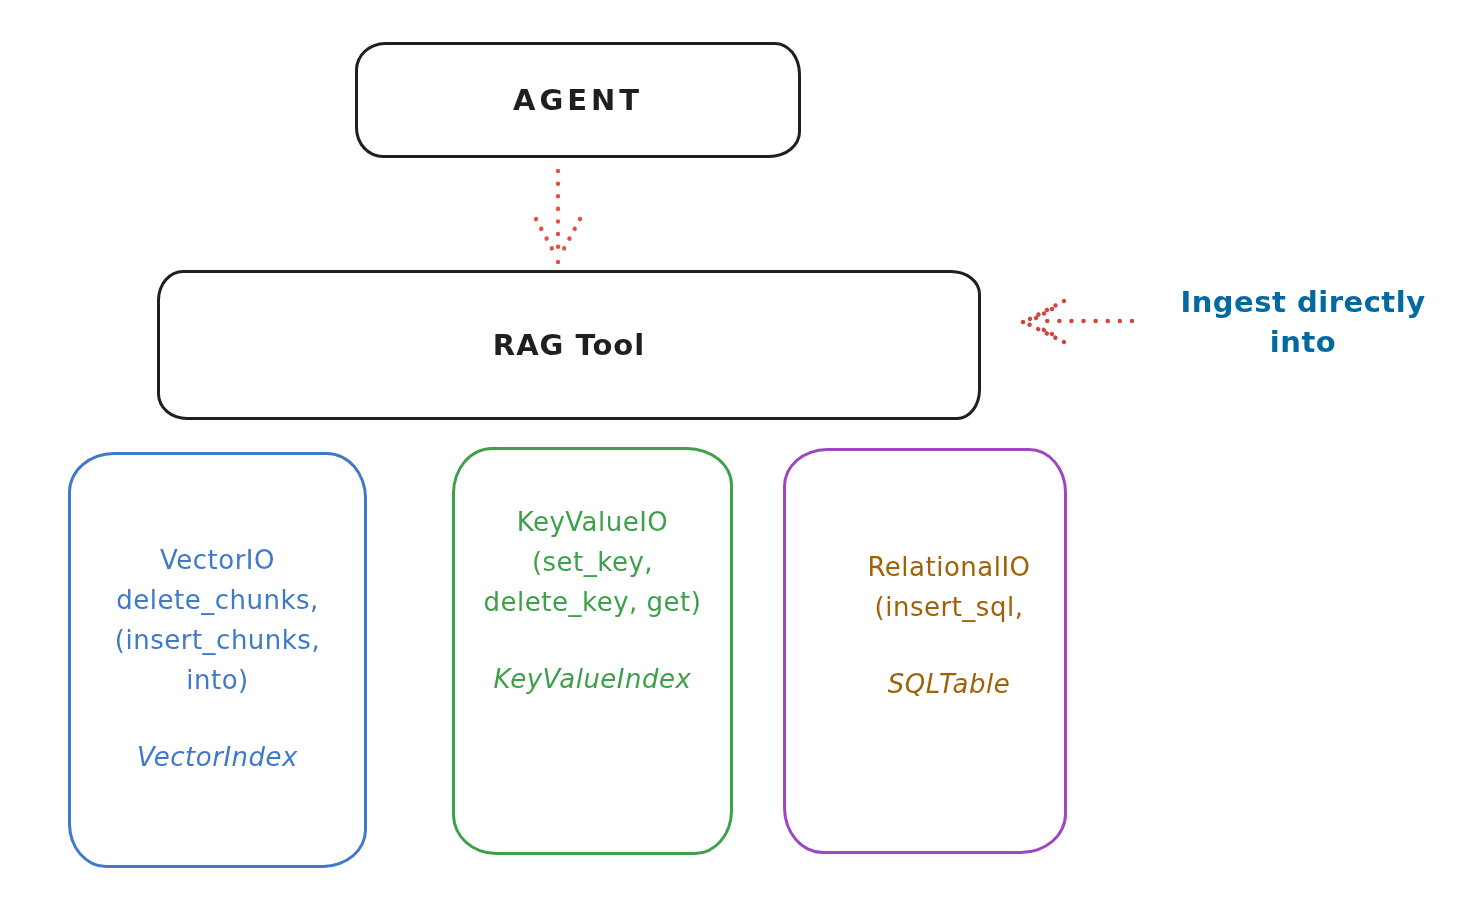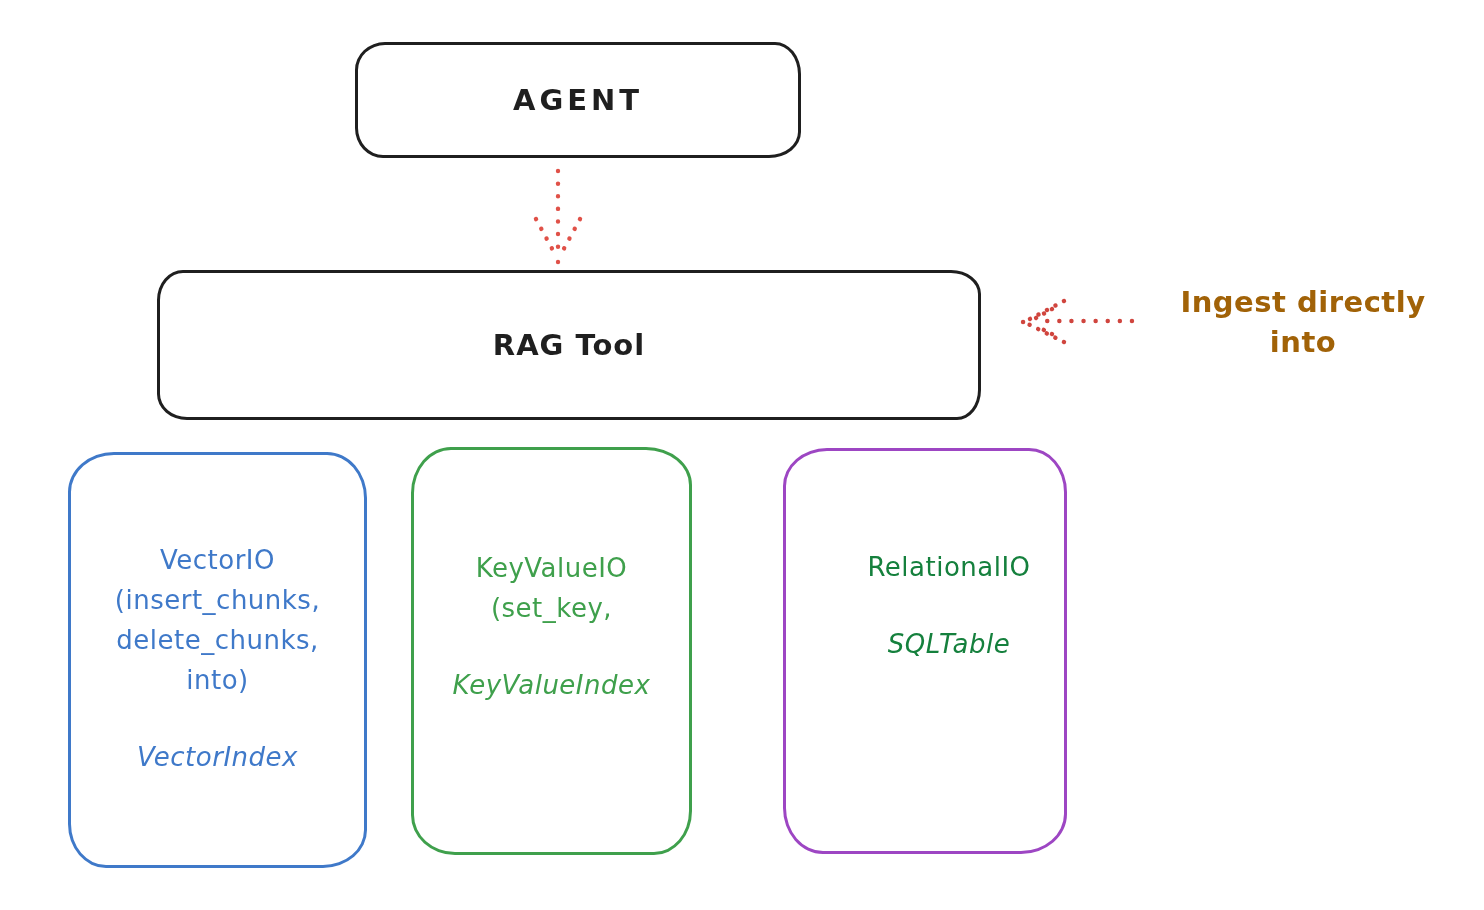--- a/index.html
+++ b/index.html
@@ -70,56 +70,56 @@
     left: 68px;
     top: 452px;
     width: 299px;
     height: 416px;
     border-color: #3f79c9;
     color: #3f79c9;
     border-radius: 46px 40px 44px 38px / 40px 46px 38px 44px;
     padding-top: 85px;
   }
   .node-keyvalue {
-    left: 411px;
+    left: 452px;
     top: 447px;
     width: 281px;
     height: 408px;
     border-color: #3fa04c;
     color: #3fa04c;
     border-radius: 40px 46px 38px 44px / 46px 38px 44px 40px;
-    padding-top: 98px;
+    padding-top: 52px;
   }
   .node-relational {
     left: 783px;
     top: 448px;
     width: 284px;
     height: 406px;
     border-color: #9d46c3;
-    color: #15803d;
+    color: #a16207;
     border-radius: 44px 38px 46px 40px / 38px 44px 40px 46px;
     padding-top: 96px;
     padding-left: 48px;
   }
   .store-line {
     white-space: nowrap;
   }
   .index-label {
     margin-top: 37px;
     white-space: nowrap;
     font-style: italic;
   }
   
   .annotation {
     position: absolute;
     left: 1143px;
     top: 282px;
     width: 320px;
     text-align: center;
-    color: #a16207;
+    color: #0369a1;
     font-size: 29px;
     font-weight: bold;
     line-height: 40px;
     letter-spacing: 0.5px;
   }
 </style>
 </head>
 <body>
 
 <div class="canvas">
@@ -150,30 +150,32 @@
   <div class="node node-black node-ragtool">
     <span>RAG Tool</span>
   </div>
 
   <div class="annotation">
     <div>Ingest directly into</div>
   </div>
 
   <div class="node node-store node-vector">
     <div class="store-line">VectorIO</div>
+    <div class="store-line">delete_chunks,</div>
     <div class="store-line">(insert_chunks,</div>
-    <div class="store-line">delete_chunks,</div>
     <div class="store-line">into)</div>
     <div class="store-line index-label">VectorIndex</div>
   </div>
 
   <div class="node node-store node-keyvalue">
     <div class="store-line">KeyValueIO</div>
     <div class="store-line">(set_key,</div>
+    <div class="store-line">delete_key, get)</div>
     <div class="store-line index-label">KeyValueIndex</div>
   </div>
 
   <div class="node node-store node-relational">
     <div class="store-line">RelationalIO</div>
+    <div class="store-line">(insert_sql,</div>
     <div class="store-line index-label">SQLTable</div>
   </div>
 
 </div>
 
 </body></html>

